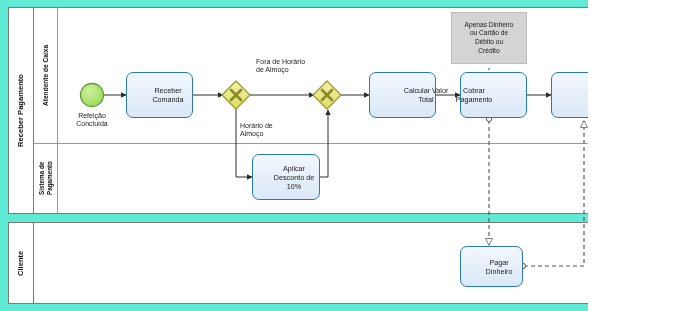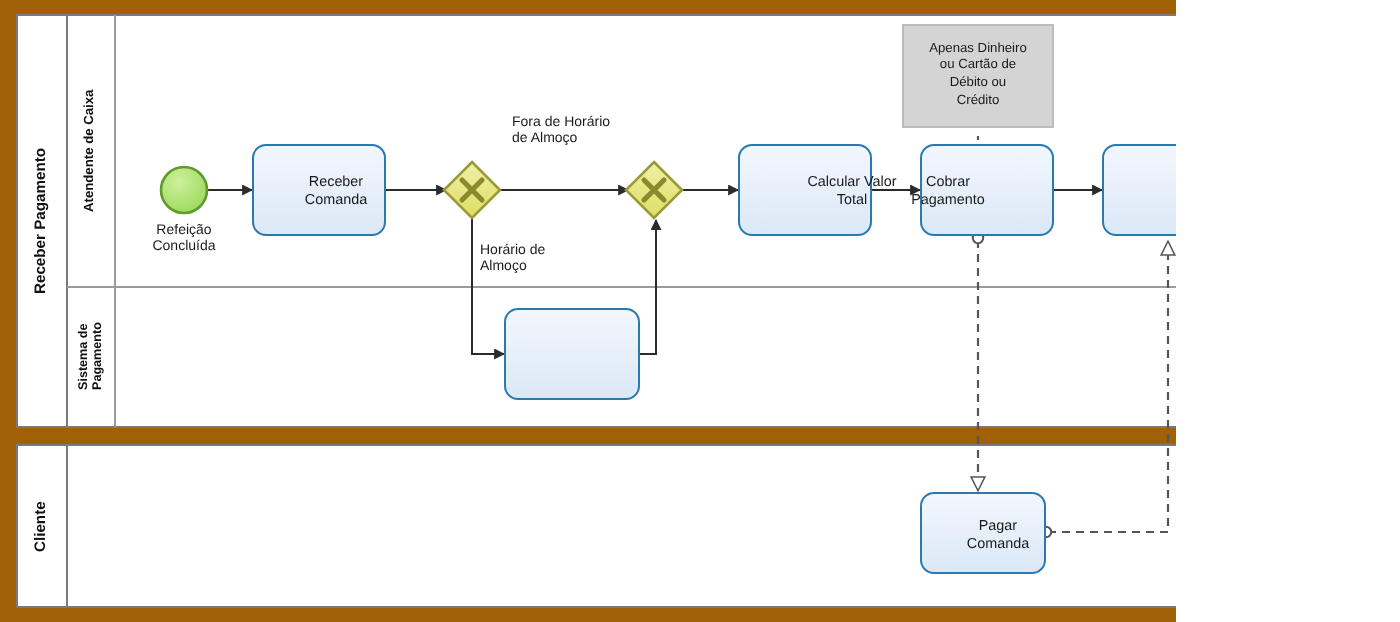--- a/index.html
+++ b/index.html
@@ -1,17 +1,17 @@
 <!DOCTYPE html>
 <html><head>
 <meta charset="utf-8">
 <style>
   html,body{margin:0;padding:0;background:#ffffff;}
   body{font-family:"Liberation Sans",sans-serif;}
-  #stage{position:relative;width:588px;height:311px;overflow:hidden;background:#a16207;}
+  #stage{position:relative;width:588px;height:311px;overflow:hidden;background:#5eead4;}
   svg{position:absolute;left:0;top:0;}
   .lbl{position:absolute;font-family:"Liberation Sans",sans-serif;color:#1a1a1a;text-align:center;line-height:1.15;pointer-events:none;}
   .poolname{position:absolute;font-family:"Liberation Sans",sans-serif;font-weight:bold;color:#111;
             writing-mode:vertical-rl;transform:rotate(180deg);display:flex;align-items:center;justify-content:center;text-align:center;line-height:1.15;}
   .task{position:absolute;box-sizing:border-box;border:1.4px solid #2a7ab0;border-radius:7px;
         background:linear-gradient(180deg,#f2f7fd 0%,#dbe8f7 100%);}
   .tasktext{position:absolute;left:0;right:0;display:flex;align-items:center;justify-content:center;
             text-align:center;font-size:7.2px;color:#1a1a1a;line-height:1.25;}
   .annot{position:absolute;box-sizing:border-box;background:#d4d4d4;border:1px solid #bcbcbc;
          display:flex;align-items:center;justify-content:center;text-align:center;
@@ -160,34 +160,37 @@
   <div class="poolname" style="left:34px;top:144px;width:23px;height:69px;font-size:6.3px;white-space:pre;">Sistema de
 Pagamento</div>
 
   <div class="poolname" style="left:9px;top:223px;width:24px;height:80px;font-size:7.6px;">Cliente</div>
 
   <div class="task" style="left:126px;top:72px;width:67px;height:46px;"></div>
   <div class="tasktext" style="left:130px;top:72px;width:66px;height:46px;white-space:pre;padding-left:10px;box-sizing:border-box;">Receber
 Comanda</div>
 
   <div class="task" style="left:252px;top:154px;width:68px;height:46px;"></div>
+  <div class="tasktext" style="left:256px;top:154px;width:68px;height:46px;white-space:pre;padding-left:8px;box-sizing:border-box;">Aplicar
+Desconto de
+10%</div>
 
   <div class="task" style="left:369px;top:72px;width:67px;height:46px;"></div>
   <div class="tasktext" style="left:393px;top:72px;width:66px;height:46px;white-space:pre;">Calcular Valor
 Total</div>
 
   <div class="task" style="left:460px;top:72px;width:67px;height:46px;"></div>
   <div class="tasktext" style="left:438px;top:72px;width:66px;height:46px;white-space:pre;padding-left:6px;box-sizing:border-box;">Cobrar
 Pagamento</div>
 
   <div class="task" style="left:551px;top:72px;width:67px;height:46px;"></div>
 
   <div class="task" style="left:460px;top:246px;width:63px;height:41px;"></div>
   <div class="tasktext" style="left:465px;top:246px;width:62px;height:41px;white-space:pre;padding-left:6px;box-sizing:border-box;">Pagar
-Comanda</div>
+Dinheiro</div>
 
   <div class="lbl evlbl" style="left:60px;top:112px;width:64px;white-space:pre;">Refeição
 Concluída</div>
 
   <div class="lbl evlbl" style="left:622px;top:112px;width:64px;white-space:pre;">Pagamento
 Recebido</div>
 
   <div class="lbl flowlbl" style="left:256px;top:58px;width:74px;white-space:pre;">Fora de Horário
 de Almoço</div>
 

